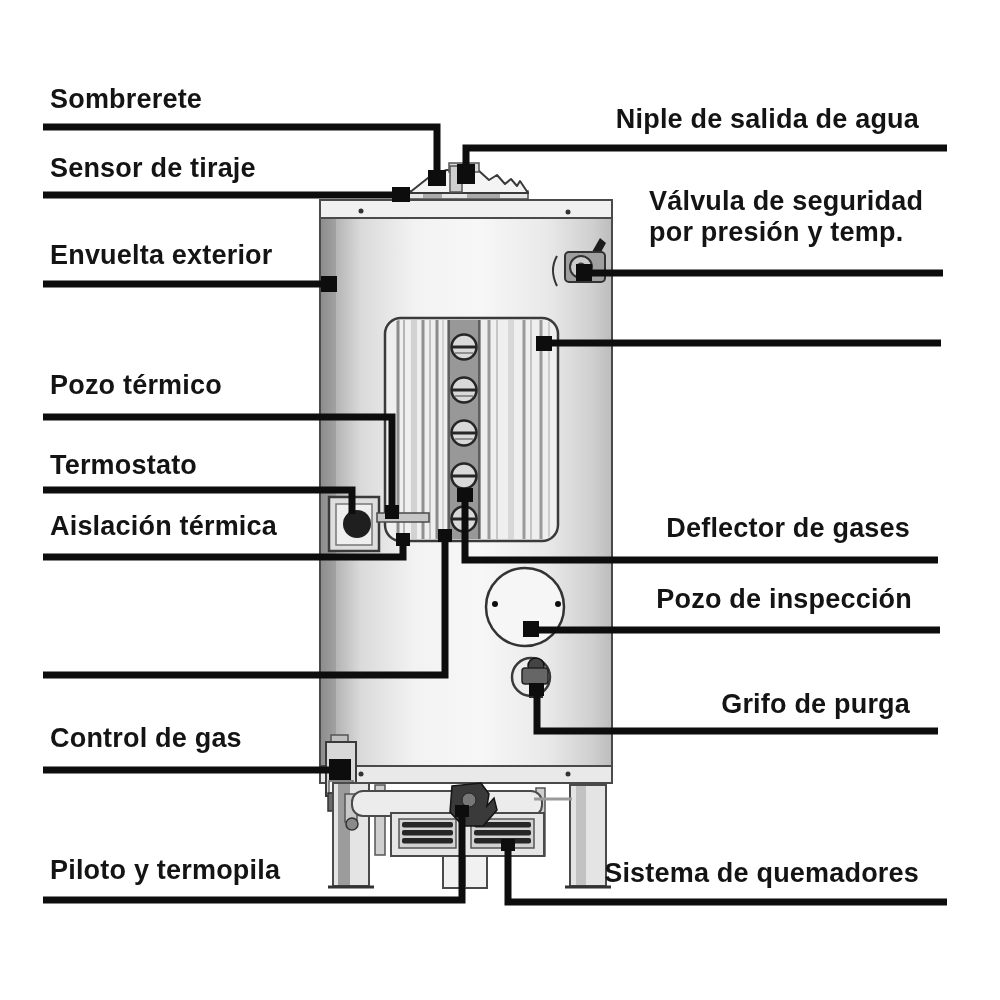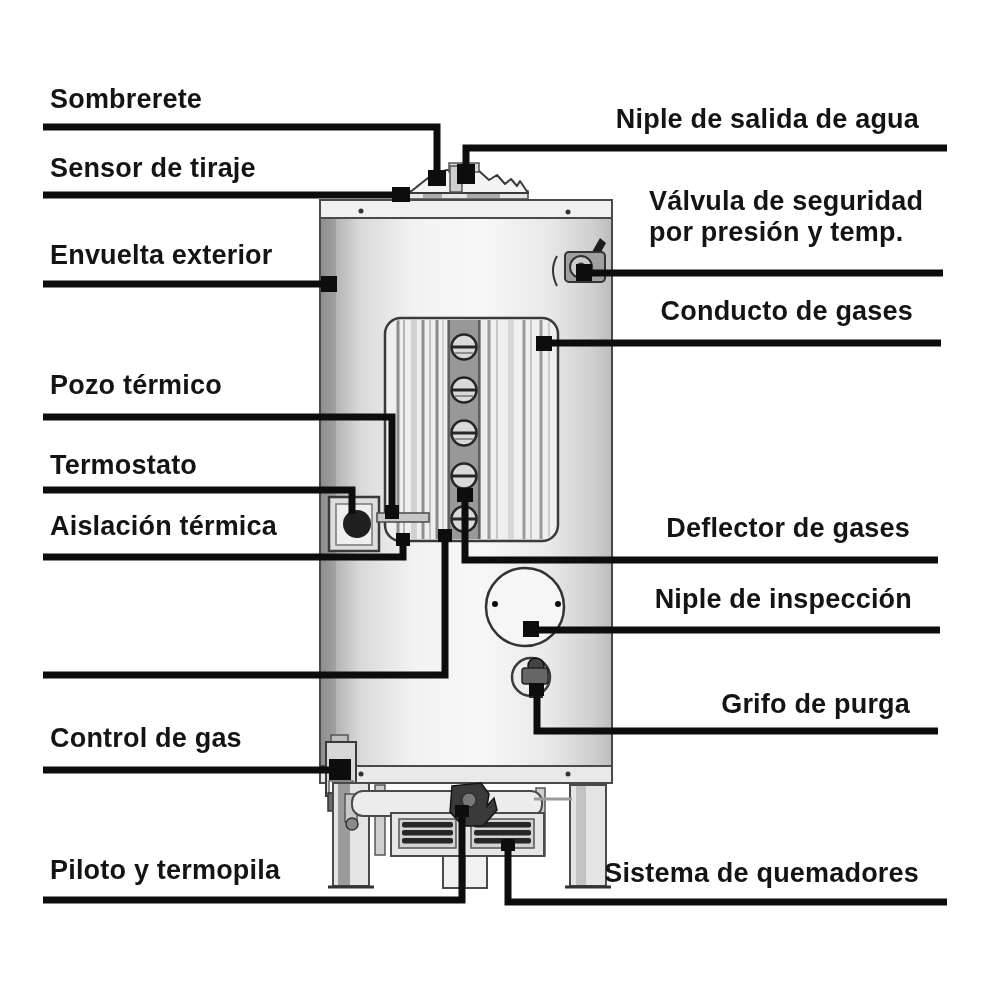--- a/index.html
+++ b/index.html
@@ -225,19 +225,18 @@
   <div class="lbl" style="left:50px;top:450px">Termostato</div>
   <div class="lbl" style="left:50px;top:511px">Aislación térmica</div>
   <div class="lbl" style="left:50px;top:723px">Control de gas</div>
   <div class="lbl" style="left:50px;top:855px">Piloto y termopila</div>
 
   <div class="lbl right" style="right:53px;top:104px">Niple de salida de agua</div>
   <div class="lbl" style="left:649px;top:186px">
     <span>Válvula de seguridad</span><br>
     <span>por presión y temp.</span>
   </div>
-  <div class="lbl right" style="right:59px;top:296px">Conducto de gases</div>
   <div class="lbl right" style="right:62px;top:513px">Deflector de gases</div>
-  <div class="lbl right" style="right:60px;top:584px">Niple de inspección</div>
+  <div class="lbl right" style="right:60px;top:584px">Pozo de inspección</div>
   <div class="lbl right" style="right:62px;top:689px">Grifo de purga</div>
   <div class="lbl right" style="right:53px;top:858px">Sistema de quemadores</div>
 
 </div>
 
 </body></html>

